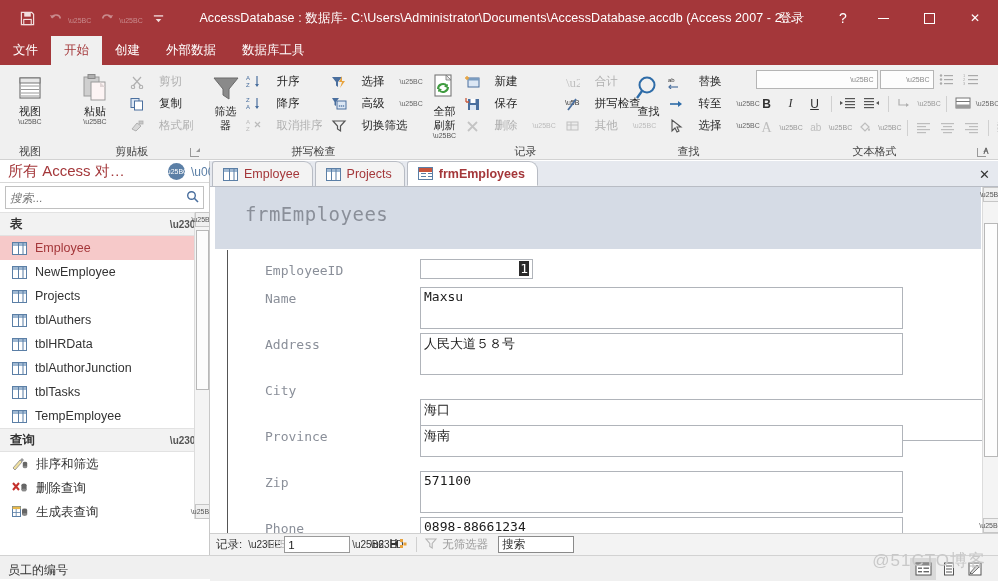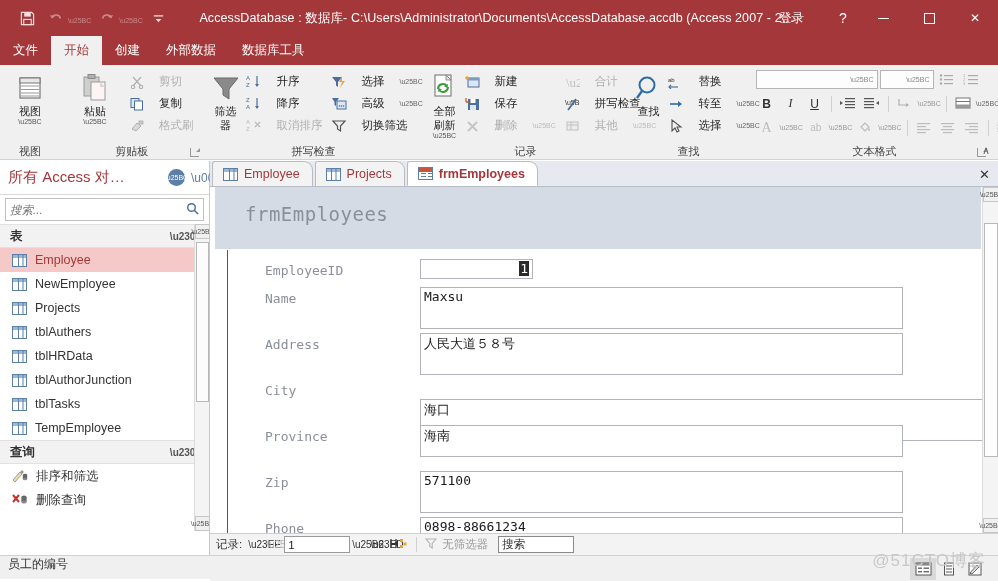--- a/index.html
+++ b/index.html
@@ -115,21 +115,21 @@
   .collapse-ribbon {
     position: absolute; right: 8px; bottom: 2px; font-size: 11px; color: #666;
   }
 
   
   .navpane {
     position: absolute; left: 0; top: 161px; width: 210px; height: 394px;
     background: #fff; border-right: 1px solid #c8c8c8;
   }
   .nav-header {
-    height: 34px; display: flex; align-items: center; padding: 0 4px 0 8px;
+    height: 22px; display: flex; align-items: center; padding: 0 4px 0 8px;
     border-bottom: 1px solid #d8d8d8;
   }
   .nav-title { flex: 1; font-size: 15px; color: #a4373a; white-space: nowrap; overflow: hidden; }
   .nav-dd {
     width: 17px; height: 17px; border-radius: 50%; background: #5b7fa6; color: #fff;
     font-size: 7px; display:flex; align-items:center; justify-content:center; margin-right:6px;
   }
   .nav-collapse { color: #5b7fa6; font-size: 12px; width: 14px; text-align:center; }
   .nav-search {
     height: 23px; margin: 3px 5px 3px 5px; border: 1px solid #c0c0c0; background: #fff;
@@ -172,21 +172,21 @@
     width: 15px; height: 15px; background: #f0f0f0; border: 1px solid #c6c6c6;
     display:flex; align-items:center; justify-content:center; font-size: 7px; color: #555;
   }
   .nav-thumb {
     position: absolute; left: 1px; top: 18px; width: 13px; height: 160px;
     background: #fcfcfc; border: 1px solid #b8b8b8;
   }
   .nav-status {
     position: absolute; left: 0; top: 555px; width: 210px; height: 24px;
     background: #f0f0f0; border-top: 1px solid #d2d2d2;
-    display: flex; align-items: flex-start; padding-left: 8px; font-size: 12px; color: #333;
+    display: flex; align-items: flex-end; padding-left: 8px; font-size: 12px; color: #333;
   }
 
   
   .doctabs {
     position: absolute; left: 210px; top: 161px; width: 788px; height: 26px;
     background: #e6e9ef; border-bottom: 1px solid #b8bcc4; display: flex; align-items: flex-end;
   }
   .dtab {
     height: 25px; display: flex; align-items: center; gap: 6px; padding: 0 12px 0 10px;
     font-size: 12.5px; color: #a4373a; background: #f3f3f3;
@@ -833,20 +833,34 @@
       <div class="nav-item">
         <span class="qry-ico">
           <svg width="16" height="14" viewBox="0 0 16 14">
             <path d="M1 2 L7 9 M7 2 L1 9" stroke="#c4302b" stroke-width="2"></path>
             <ellipse cx="12" cy="4" rx="2.6" ry="1.5" fill="#666"></ellipse>
             <rect x="9.4" y="4" width="5.2" height="5" fill="#666"></rect>
             <ellipse cx="12" cy="9" rx="2.6" ry="1.5" fill="#888"></ellipse>
           </svg>
         </span>
         <span class="label">删除查询</span>
+      </div>
+      <div class="nav-item">
+        <span class="qry-ico">
+          <svg width="16" height="14" viewBox="0 0 16 14">
+            <rect x="0.5" y="1.5" width="8" height="10" fill="#fff" stroke="#5b7fa6" stroke-width="1"></rect>
+            <rect x="0.5" y="1.5" width="8" height="2.6" fill="#e8b84b"></rect>
+            <line x1="4.2" y1="4" x2="4.2" y2="11.5" stroke="#5b7fa6" stroke-width="0.8"></line>
+            <line x1="0.5" y1="7.5" x2="8.5" y2="7.5" stroke="#5b7fa6" stroke-width="0.8"></line>
+            <ellipse cx="12.6" cy="5" rx="2.6" ry="1.4" fill="#666"></ellipse>
+            <rect x="10" y="5" width="5.2" height="4.5" fill="#666"></rect>
+            <ellipse cx="12.6" cy="9.5" rx="2.6" ry="1.4" fill="#888"></ellipse>
+          </svg>
+        </span>
+        <span class="label">生成表查询</span>
       </div>
 
       <div class="nav-scroll">
         <div class="sb-arrow">\u25B2</div>
         <div class="nav-thumb"></div>
         <div class="sb-arrow" style="position:absolute;bottom:0">\u25BC</div>
       </div>
     </div>
   </div>
 

